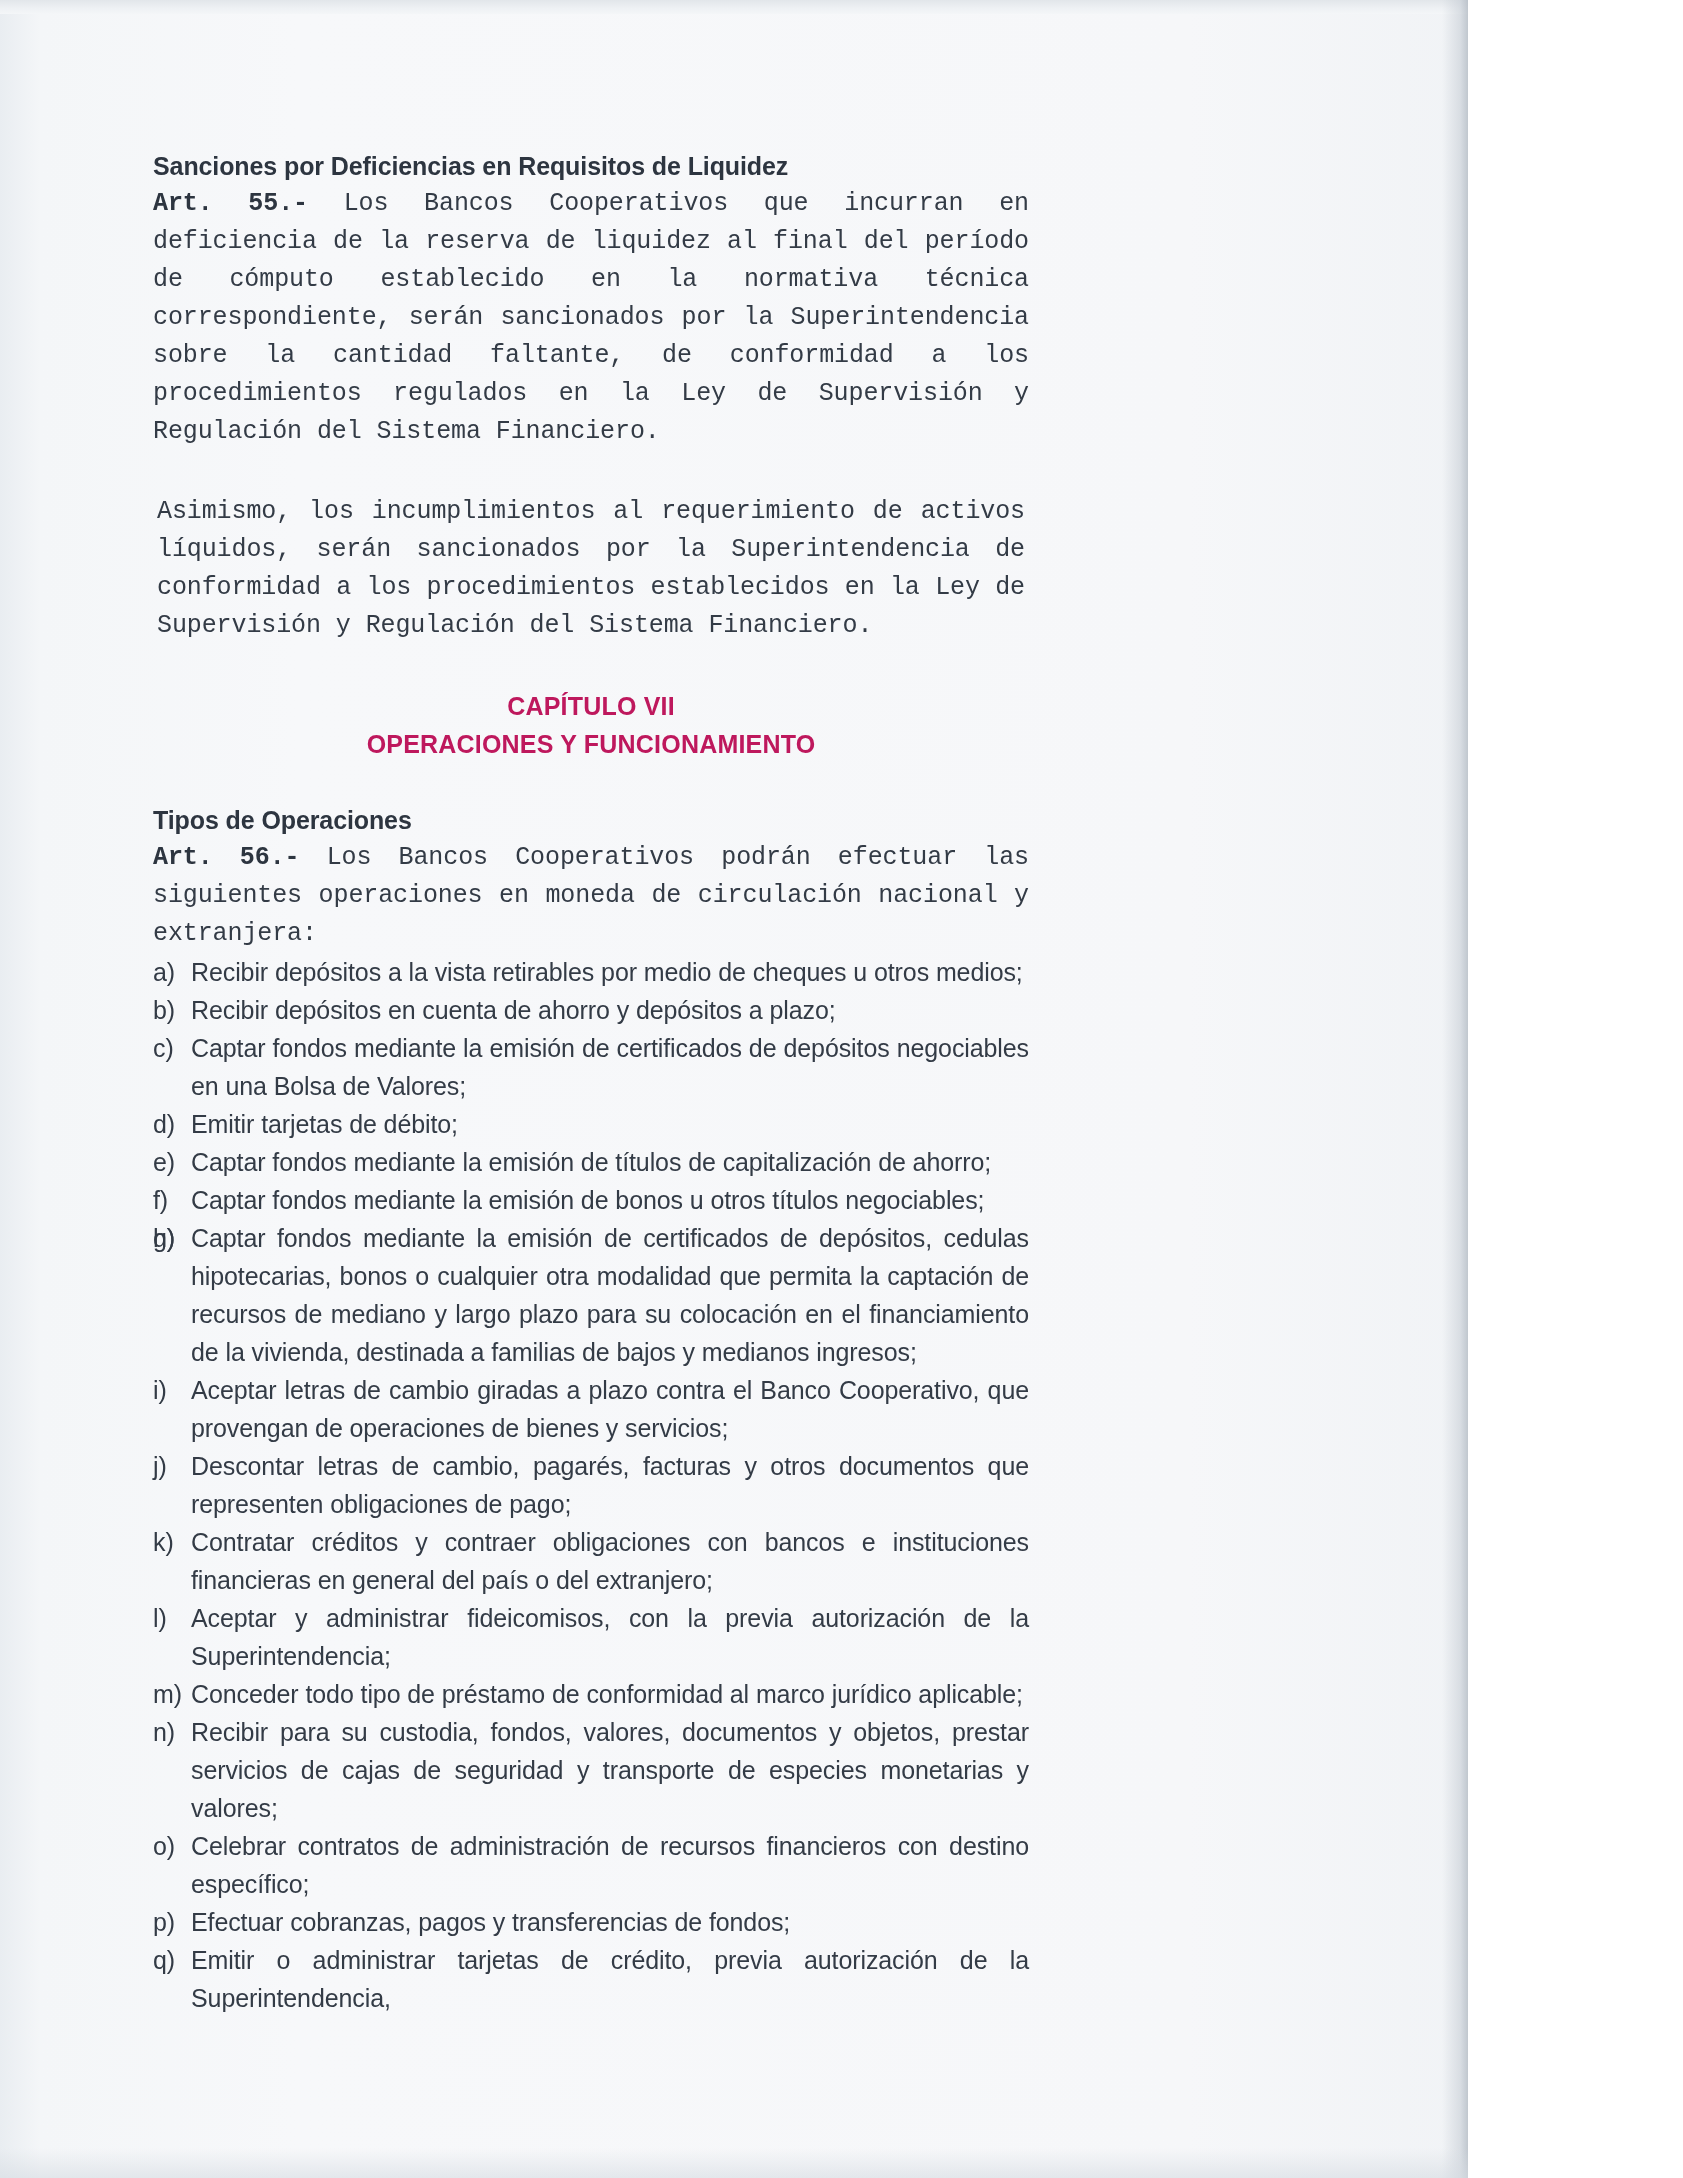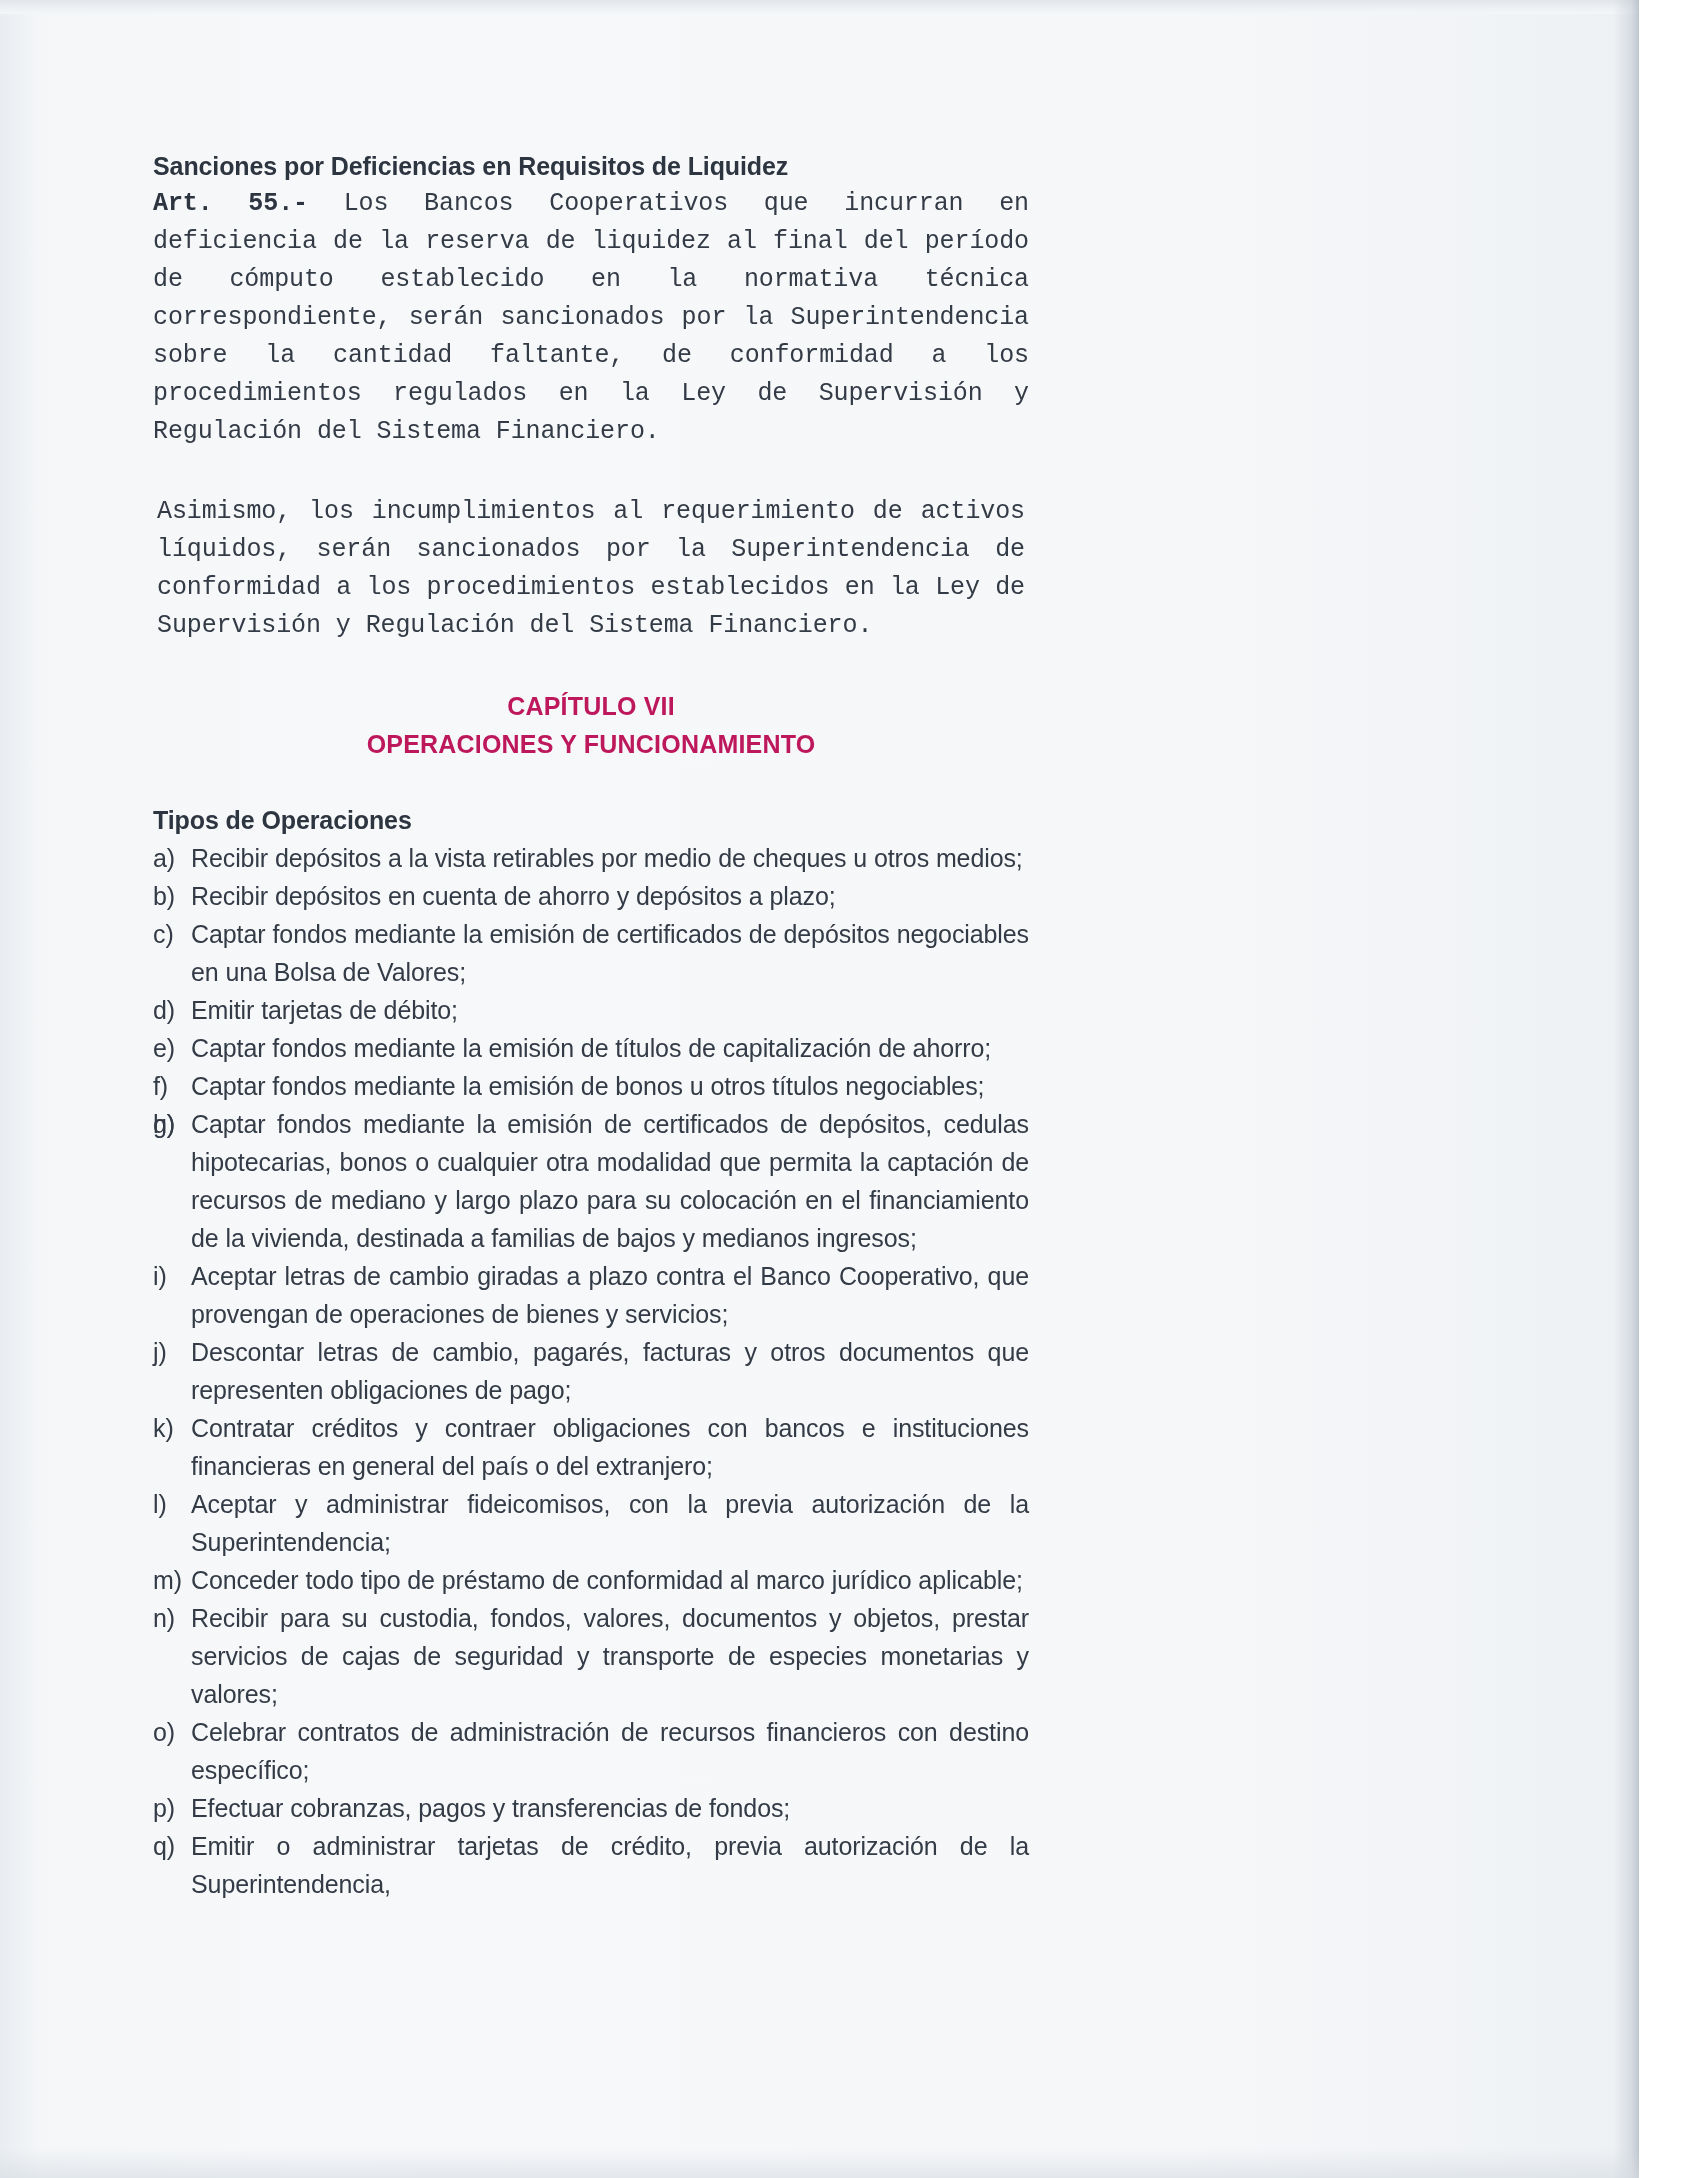--- a/index.html
+++ b/index.html
@@ -3,21 +3,21 @@
 <meta charset="utf-8">
 <style>
   html, body {
     margin: 0;
     padding: 0;
     background: #ffffff;
   }
 
   .page {
     position: relative;
-    width: 1639px;
+    width: 1468px;
     height: 2178px;
     background: #f2f4f6;
     overflow: hidden;
     font-family: "Liberation Sans", sans-serif;
     color: #323a45;
   }
 
   
   .scan-tint {
     position: absolute;
@@ -140,20 +140,23 @@
 
     <div class="spacer-para"></div>
 
     <div class="center-block">CAPÍTULO VII</div>
     <div class="center-block">OPERACIONES Y FUNCIONAMIENTO</div>
 
     <div class="spacer-para"></div>
 
     <div class="doc-heading">Tipos de Operaciones</div>
 
+    <p class="para" style="margin:0;">
+      <span class="art-label">Art. 56.-</span><span> Los Bancos Cooperativos podrán efectuar las siguientes operaciones en moneda de circulación nacional y extranjera:</span>
+    </p>
 
     <ul class="list" id="operations-list">
         <li class="list-item"><span class="marker">a)</span><span>Recibir depósitos a la vista retirables por medio de cheques u otros medios;</span></li>
         <li class="list-item"><span class="marker">b)</span><span>Recibir depósitos en cuenta de ahorro y depósitos a plazo;</span></li>
         <li class="list-item"><span class="marker">c)</span><span>Captar fondos mediante la emisión de certificados de depósitos negociables en una Bolsa de Valores;</span></li>
         <li class="list-item"><span class="marker">d)</span><span>Emitir tarjetas de débito;</span></li>
         <li class="list-item"><span class="marker">e)</span><span>Captar fondos mediante la emisión de títulos de capitalización de ahorro;</span></li>
         <li class="list-item"><span class="marker">f)</span><span>Captar fondos mediante la emisión de bonos u otros títulos negociables;</span></li>
         <li class="list-item"><span class="marker">g)</span></li>
         <li class="list-item"><span class="marker">h)</span><span>Captar fondos mediante la emisión de certificados de depósitos, cedulas hipotecarias, bonos o cualquier otra modalidad que permita la captación de recursos de mediano y largo plazo para su colocación en el financiamiento de la vivienda, destinada a familias de bajos y medianos ingresos;</span></li>

